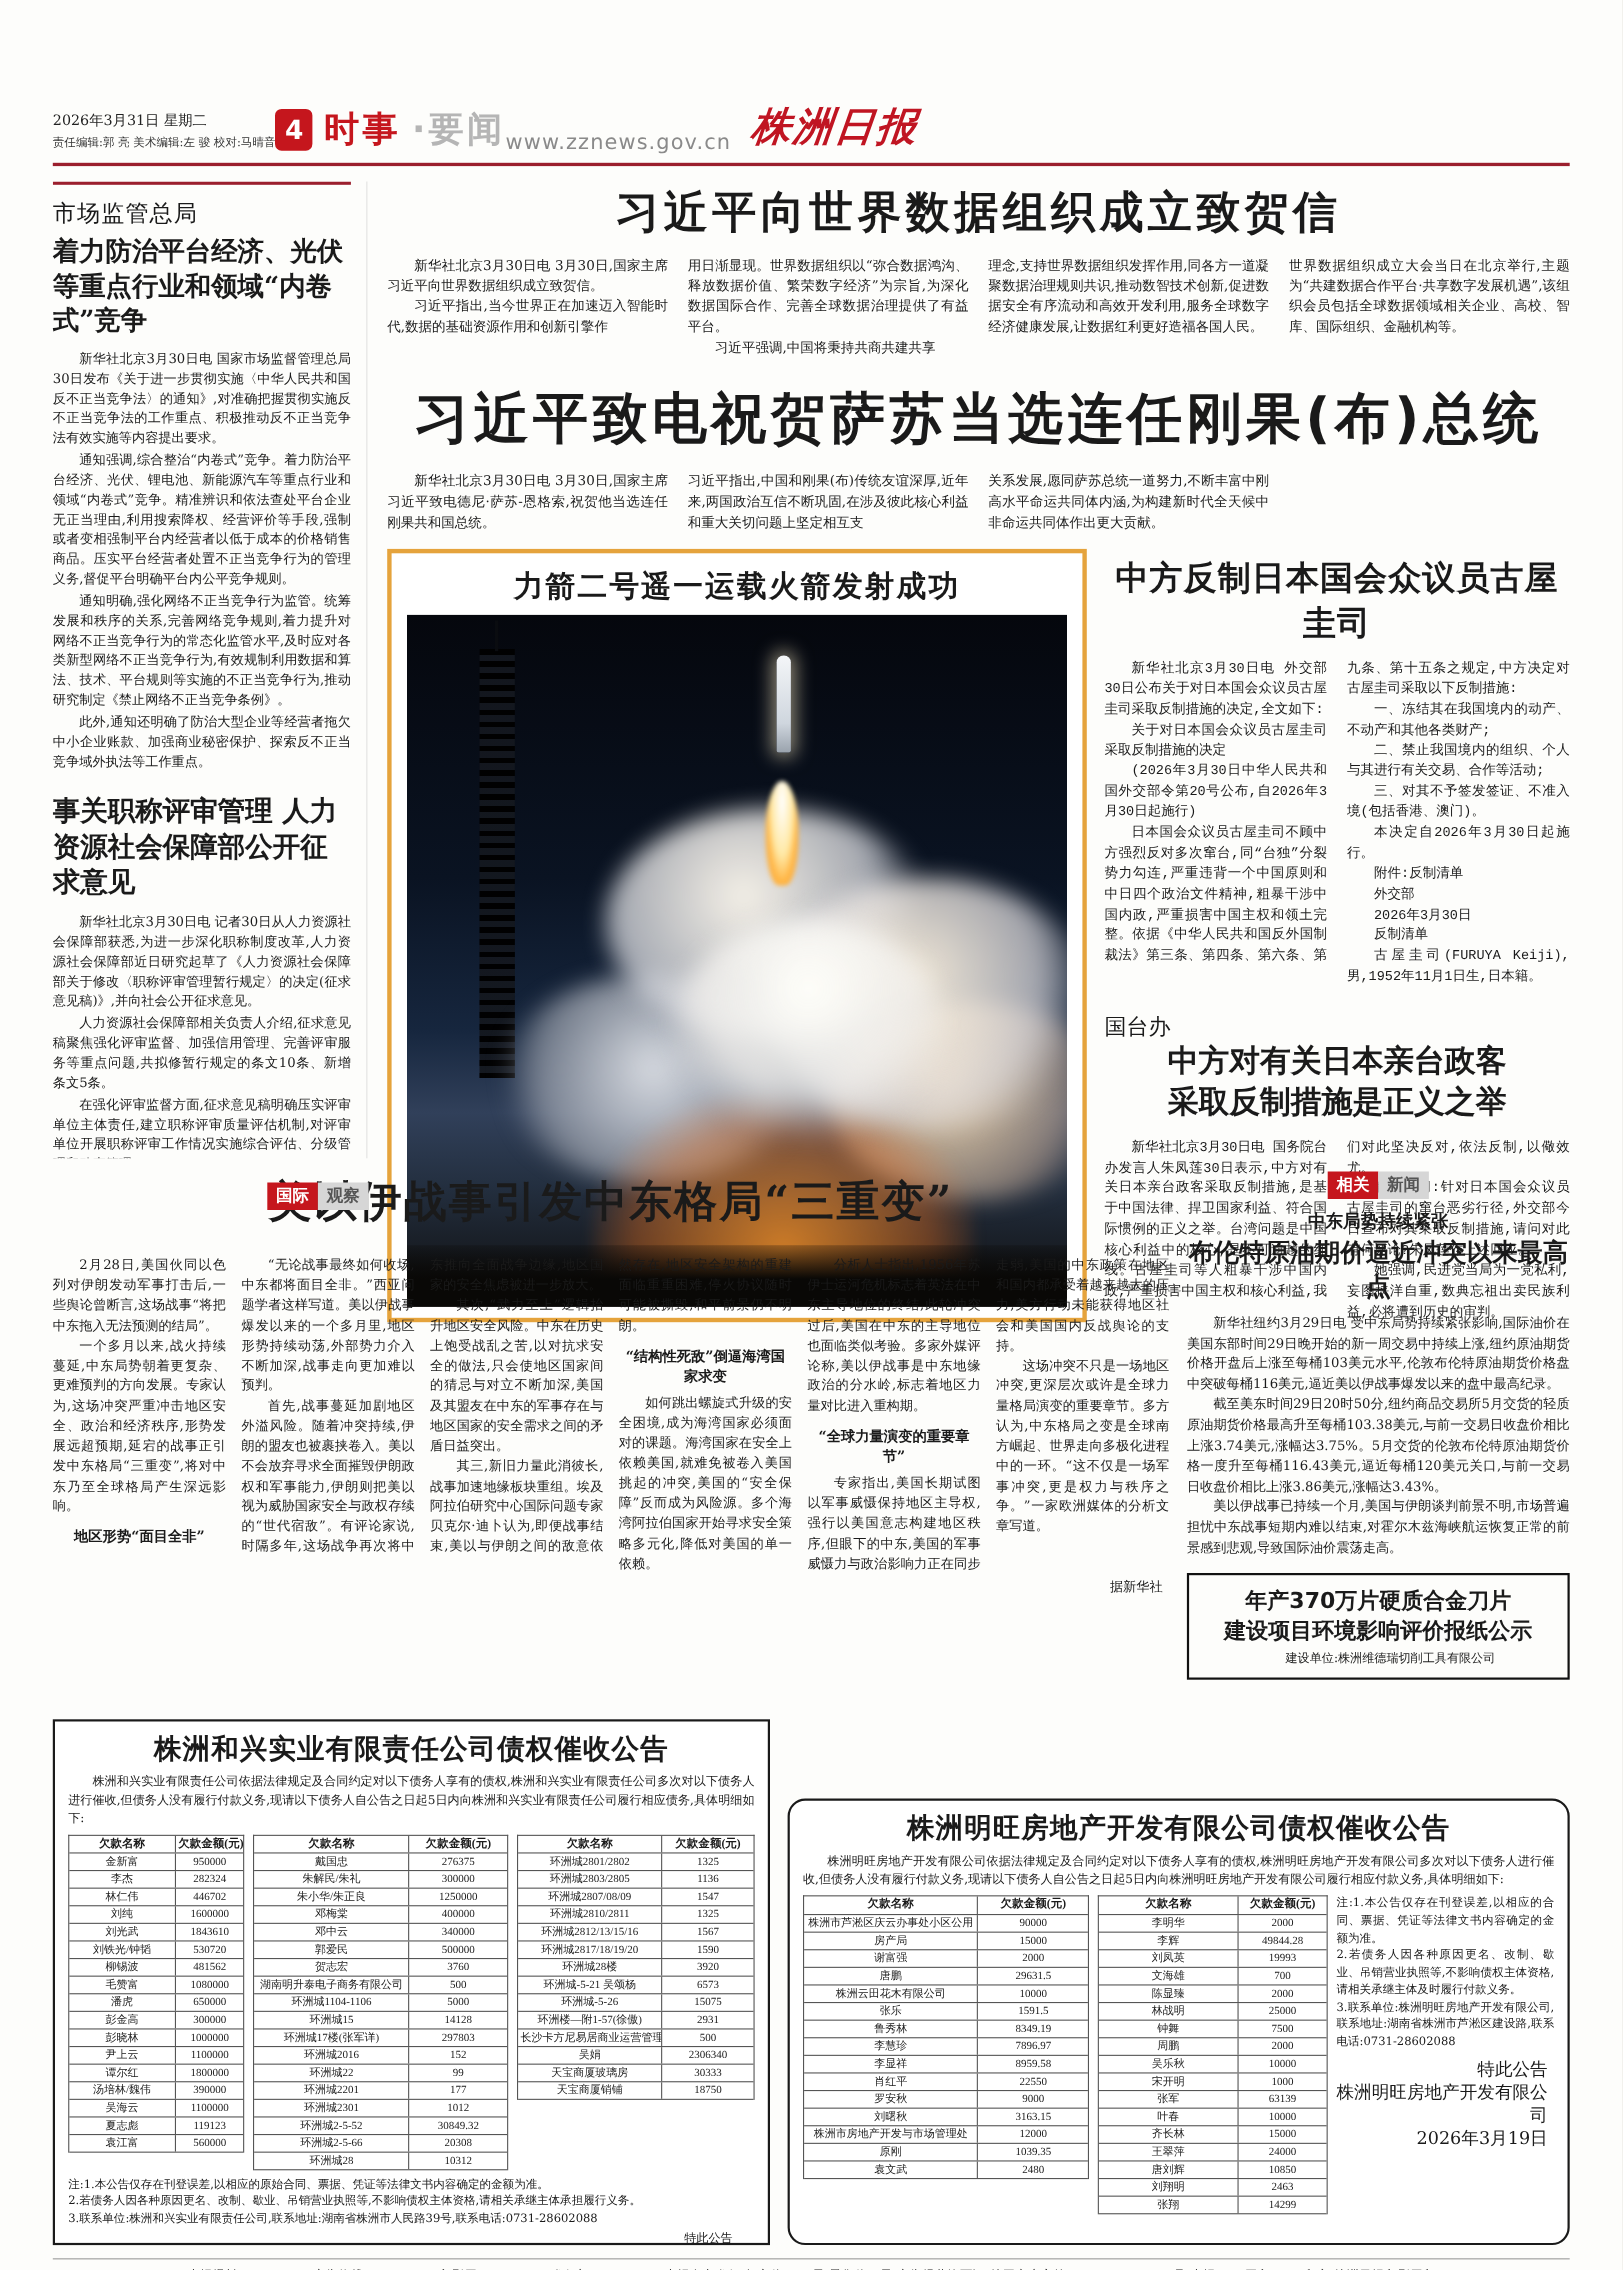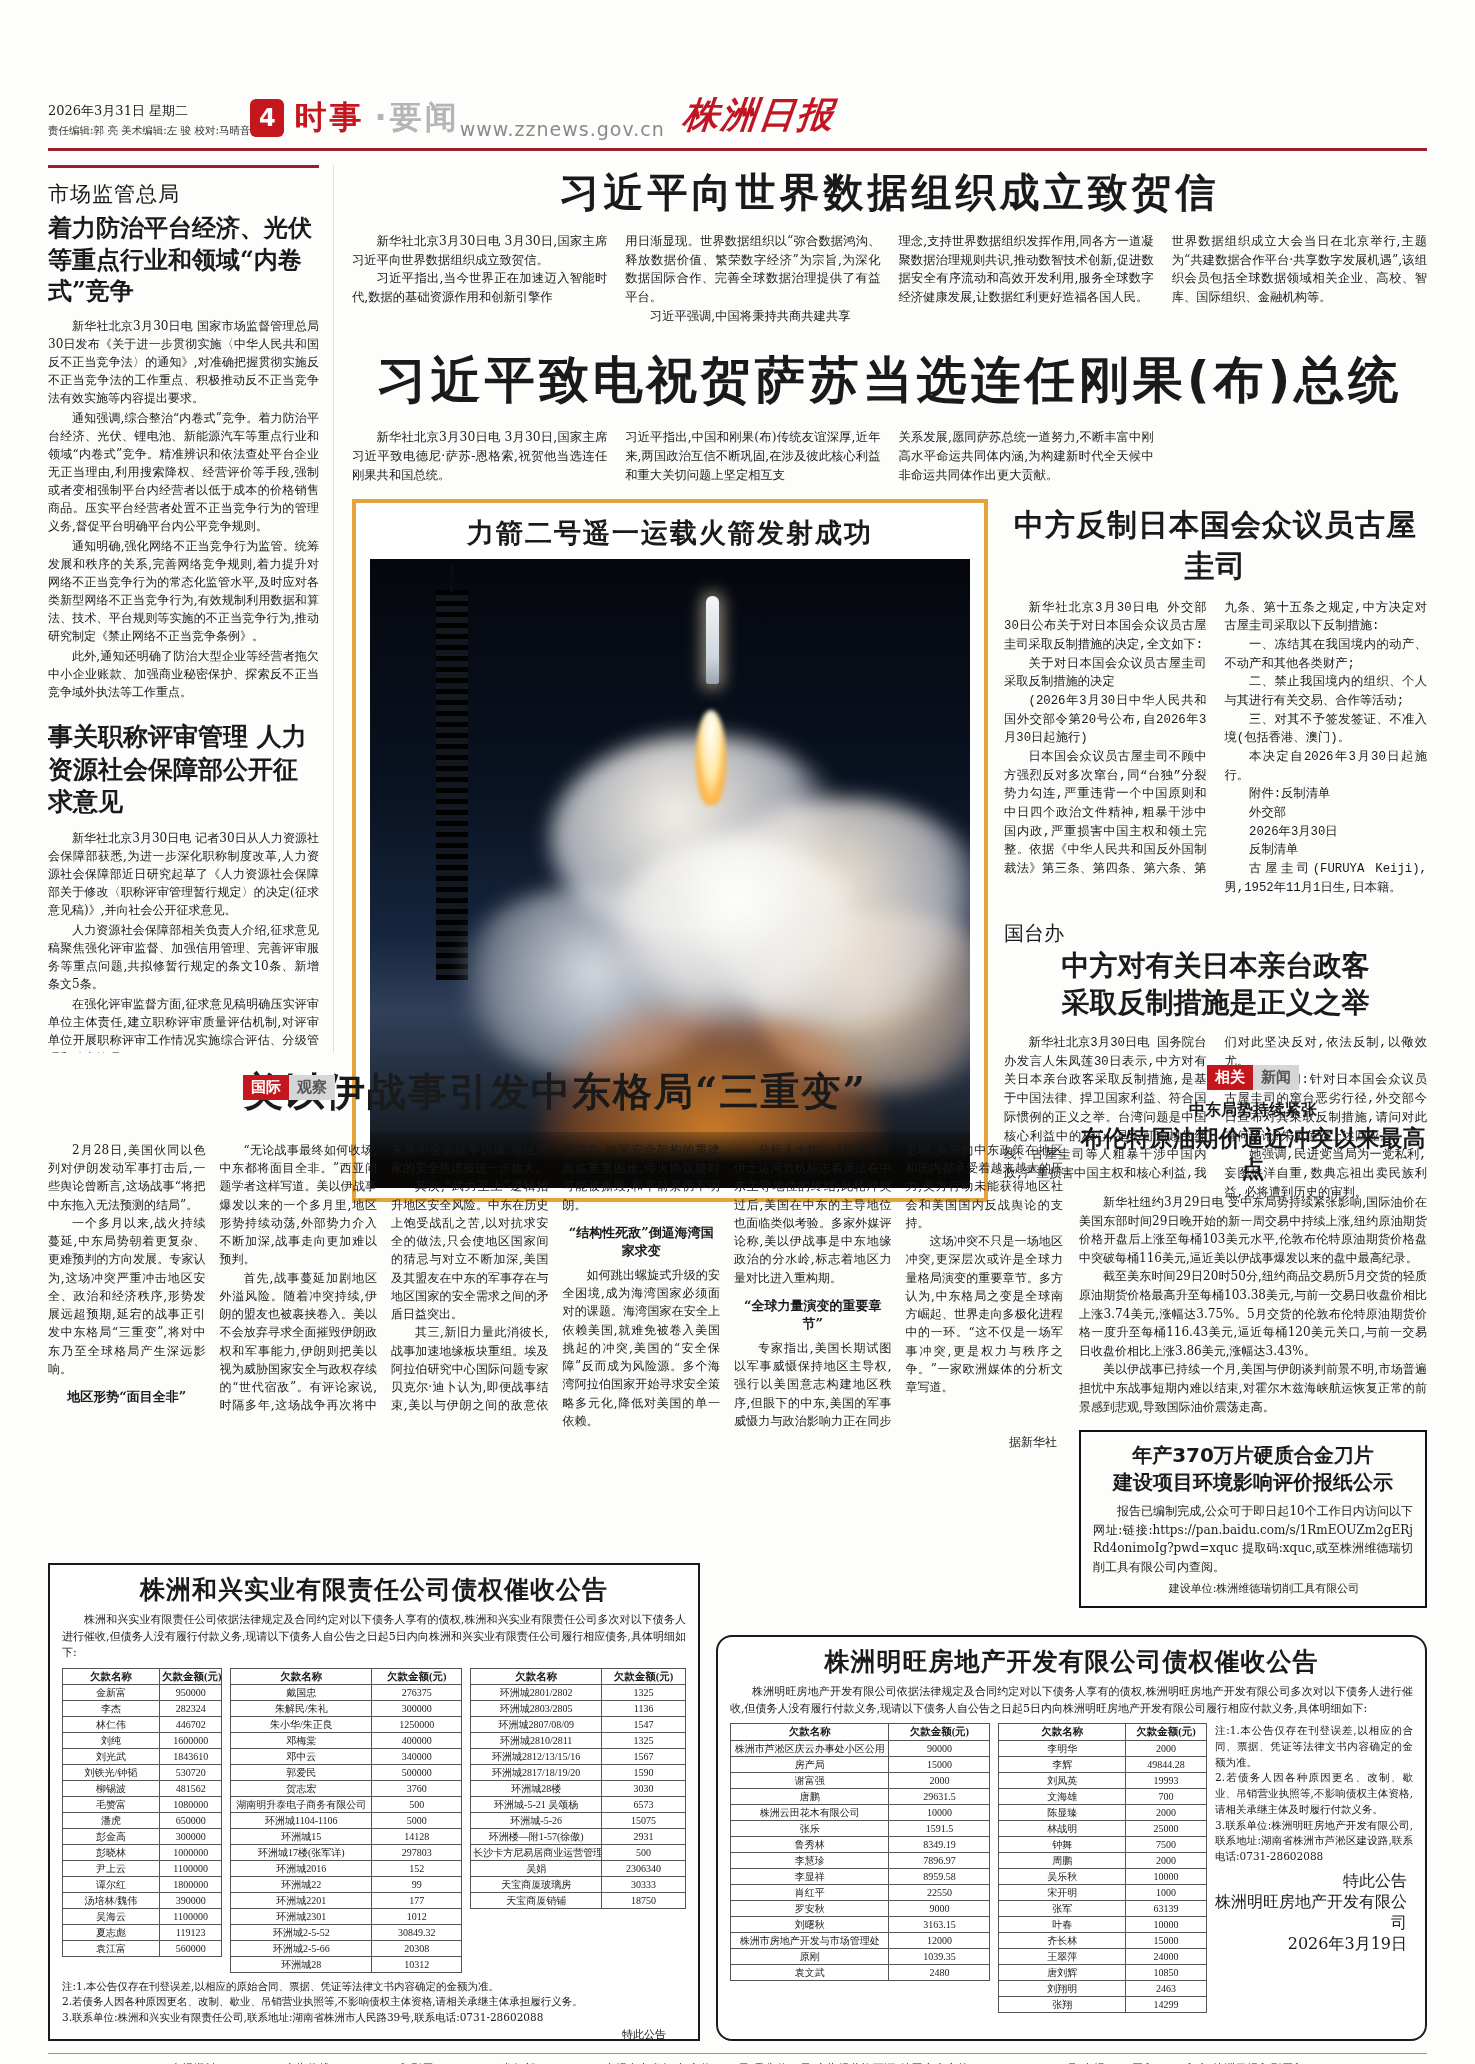--- a/index.html
+++ b/index.html
@@ -321,21 +321,20 @@
           <p>新华社纽约3月29日电 受中东局势持续紧张影响,国际油价在美国东部时间29日晚开始的新一周交易中持续上涨,纽约原油期货价格开盘后上涨至每桶103美元水平,伦敦布伦特原油期货价格盘中突破每桶116美元,逼近美以伊战事爆发以来的盘中最高纪录。</p>
           <p>截至美东时间29日20时50分,纽约商品交易所5月交货的轻质原油期货价格最高升至每桶103.38美元,与前一交易日收盘价相比上涨3.74美元,涨幅达3.75%。5月交货的伦敦布伦特原油期货价格一度升至每桶116.43美元,逼近每桶120美元关口,与前一交易日收盘价相比上涨3.86美元,涨幅达3.43%。</p>
           <p>美以伊战事已持续一个月,美国与伊朗谈判前景不明,市场普遍担忧中东战事短期内难以结束,对霍尔木兹海峡航运恢复正常的前景感到悲观,导致国际油价震荡走高。</p>
         </div>
 
       <div class="ad-box">
         <div class="ad-title">
           <div>年产370万片硬质合金刀片</div>
           <div>建设项目环境影响评价报纸公示</div>
         </div>
-        <p class="ad-body">报告已编制完成,公众可于即日起10个工作日内访问以下网址:链接:https://pan.baidu.com/s/1RmEOUZm2gERjRd4onimoIg?pwd=xquc 提取码:xquc,或至株洲维德瑞切削工具有限公司内查阅。</p>
         <p class="ad-unit">建设单位:株洲维德瑞切削工具有限公司</p>
       </div>
     </aside>
   </section>
 
   <section class="notices">
 
     <div class="notice notice-left">
       <h2 class="notice-title">株洲和兴实业有限责任公司债权催收公告</h2>
       <p class="notice-intro">株洲和兴实业有限责任公司依据法律规定及合同约定对以下债务人享有的债权,株洲和兴实业有限责任公司多次对以下债务人进行催收,但债务人没有履行付款义务,现请以下债务人自公告之日起5日内向株洲和兴实业有限责任公司履行相应债务,具体明细如下:</p>
@@ -516,21 +515,21 @@
             <div class="trow">
               <span class="tcell">环洲城2812/13/15/16</span>
               <span class="tcell">1567</span>
             </div>
             <div class="trow">
               <span class="tcell">环洲城2817/18/19/20</span>
               <span class="tcell">1590</span>
             </div>
             <div class="trow">
               <span class="tcell">环洲城28楼</span>
-              <span class="tcell">3030</span>
+              <span class="tcell">3920</span>
             </div>
             <div class="trow">
               <span class="tcell">环洲城-5-21 吴颂杨</span>
               <span class="tcell">6573</span>
             </div>
             <div class="trow">
               <span class="tcell">环洲城-5-26</span>
               <span class="tcell">15075</span>
             </div>
             <div class="trow">

